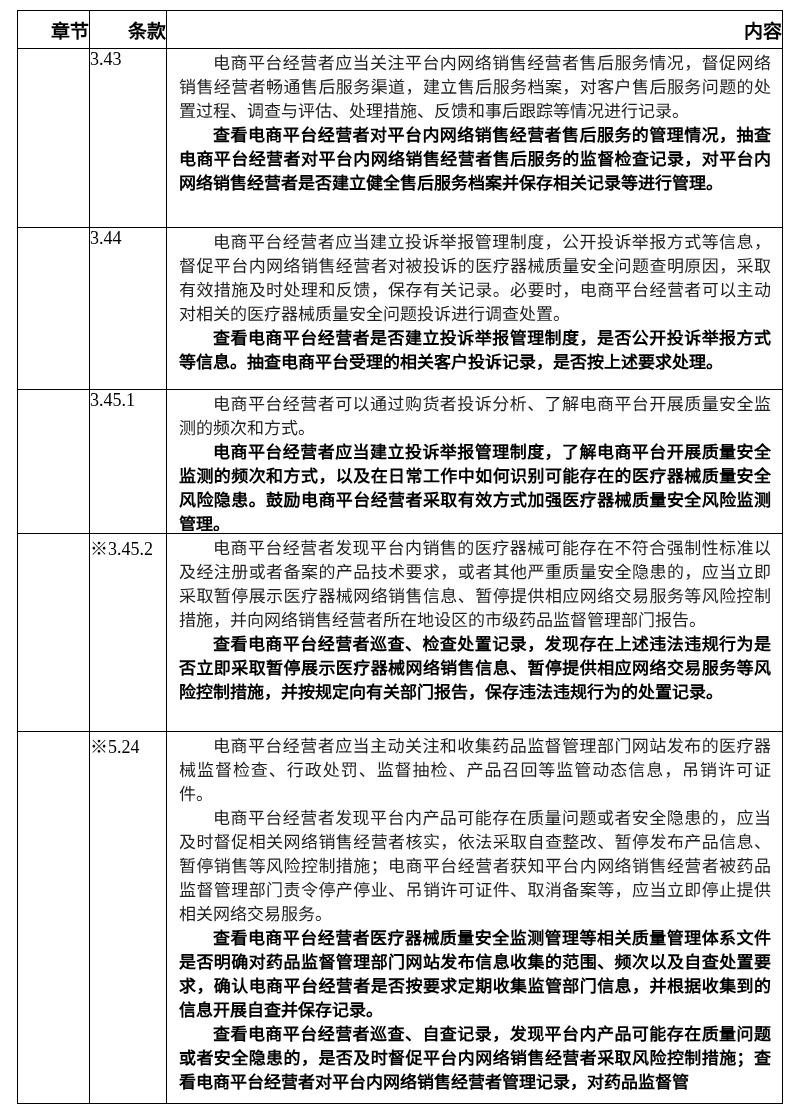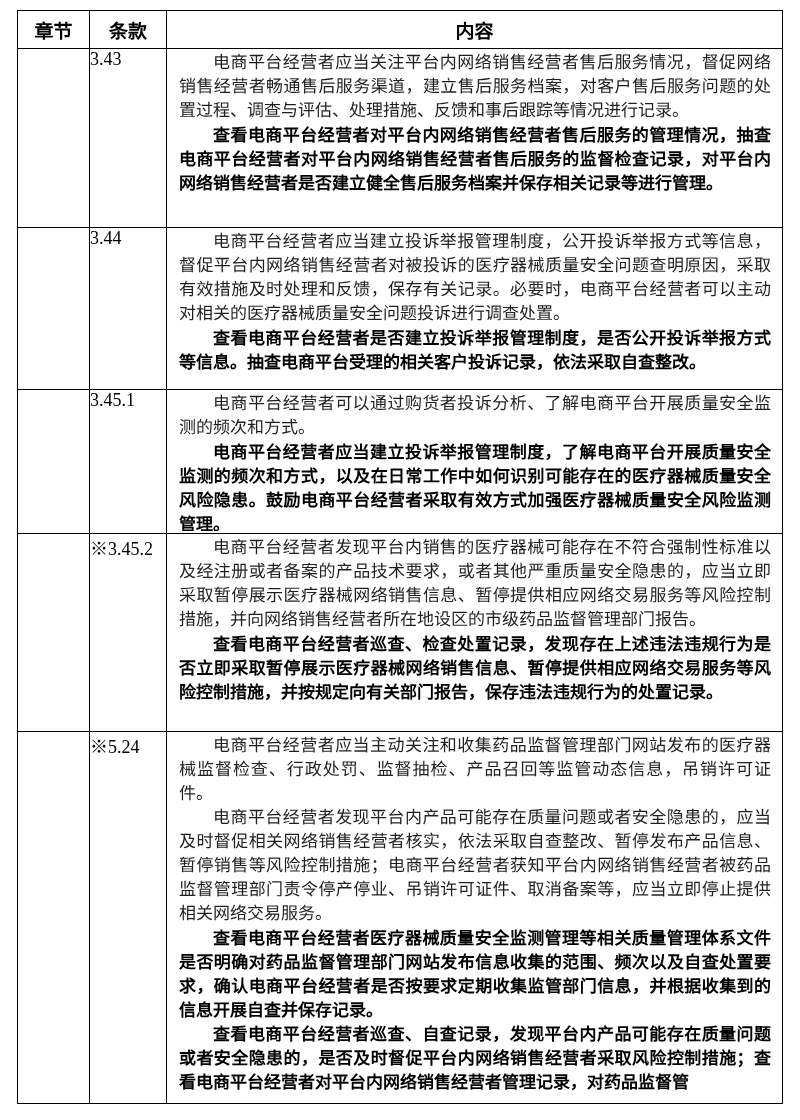--- a/index.html
+++ b/index.html
@@ -25,21 +25,21 @@
   table.doc-table th,
   table.doc-table td {
     border: 1.5px solid #000000;
     vertical-align: top;
     background: #ffffff;
   }
   
   table.doc-table th {
     height: 38px;
     vertical-align: middle;
-    text-align: center;
+    text-align: right;
     font-family: "Liberation Sans", sans-serif;
     font-weight: 700;
     font-size: 19px;
     color: #000000;
   }
   
   col.col-chapter { width: 72px; }
   col.col-clause  { width: 77px; }
   col.col-content { width: 616px; }
 
@@ -71,21 +71,21 @@
 
   p.para {
     font-size: 17px;
     line-height: 24px;
     text-align: justify;
     text-justify: inter-ideograph;
     text-indent: 2em;
     word-break: break-all;
   }
   p.para.normal {
-    font-family: Liberation Mono, monospace;
+    font-family: Liberation Sans, sans-serif;
     font-weight: 400;
     color: #1f1f1f;
   }
   p.para.bold {
     font-family: Liberation Sans, sans-serif;
     font-weight: 700;
     color: #000000;
   }
 </style>
 </head>
@@ -115,21 +115,21 @@
               <p class="para bold">查看电商平台经营者对平台内网络销售经营者售后服务的管理情况，抽查电商平台经营者对平台内网络销售经营者售后服务的监督检查记录，对平台内网络销售经营者是否建立健全售后服务档案并保存相关记录等进行管理。</p>
             </div>
       </td>
     </tr>
         <tr class="data-row-1">
       <td class="chapter-cell"><span></span></td>
       <td class="clause-cell"><span>3.44</span></td>
       <td class="content-cell">
         <div class="cellbox">
               <p class="para normal">电商平台经营者应当建立投诉举报管理制度，公开投诉举报方式等信息，督促平台内网络销售经营者对被投诉的医疗器械质量安全问题查明原因，采取有效措施及时处理和反馈，保存有关记录。必要时，电商平台经营者可以主动对相关的医疗器械质量安全问题投诉进行调查处置。</p>
-              <p class="para bold">查看电商平台经营者是否建立投诉举报管理制度，是否公开投诉举报方式等信息。抽查电商平台受理的相关客户投诉记录，依法采取自查整改。</p>
+              <p class="para bold">查看电商平台经营者是否建立投诉举报管理制度，是否公开投诉举报方式等信息。抽查电商平台受理的相关客户投诉记录，是否按上述要求处理。</p>
             </div>
       </td>
     </tr>
         <tr class="data-row-2">
       <td class="chapter-cell"><span></span></td>
       <td class="clause-cell"><span>3.45.1</span></td>
       <td class="content-cell">
         <div class="cellbox">
               <p class="para normal">电商平台经营者可以通过购货者投诉分析、了解电商平台开展质量安全监测的频次和方式。</p>
               <p class="para bold">电商平台经营者应当建立投诉举报管理制度，了解电商平台开展质量安全监测的频次和方式，以及在日常工作中如何识别可能存在的医疗器械质量安全风险隐患。鼓励电商平台经营者采取有效方式加强医疗器械质量安全风险监测管理。</p>

